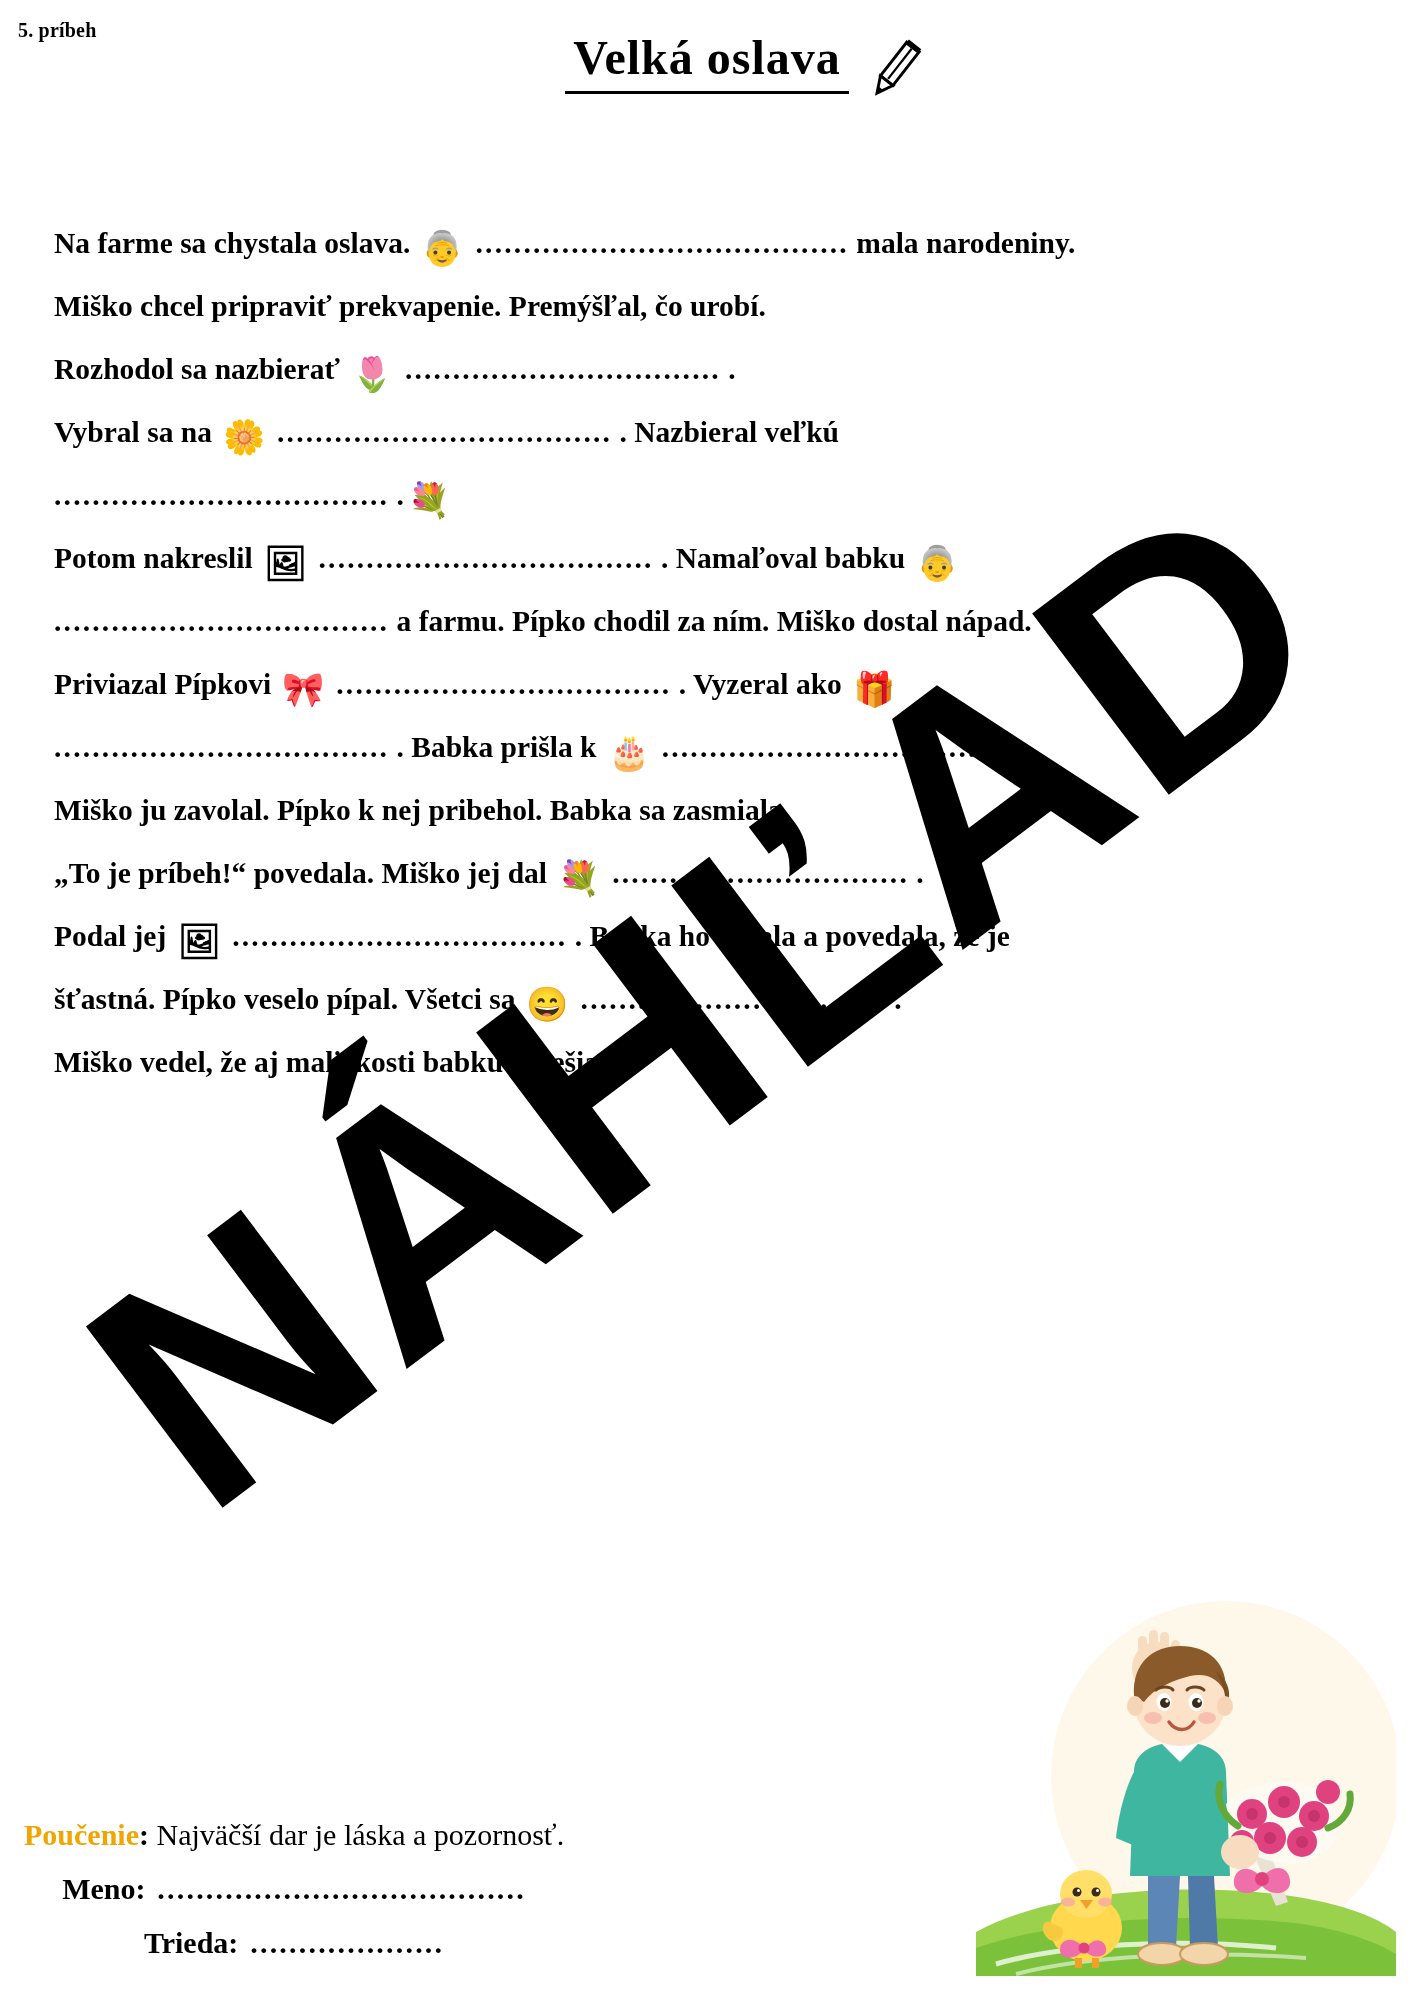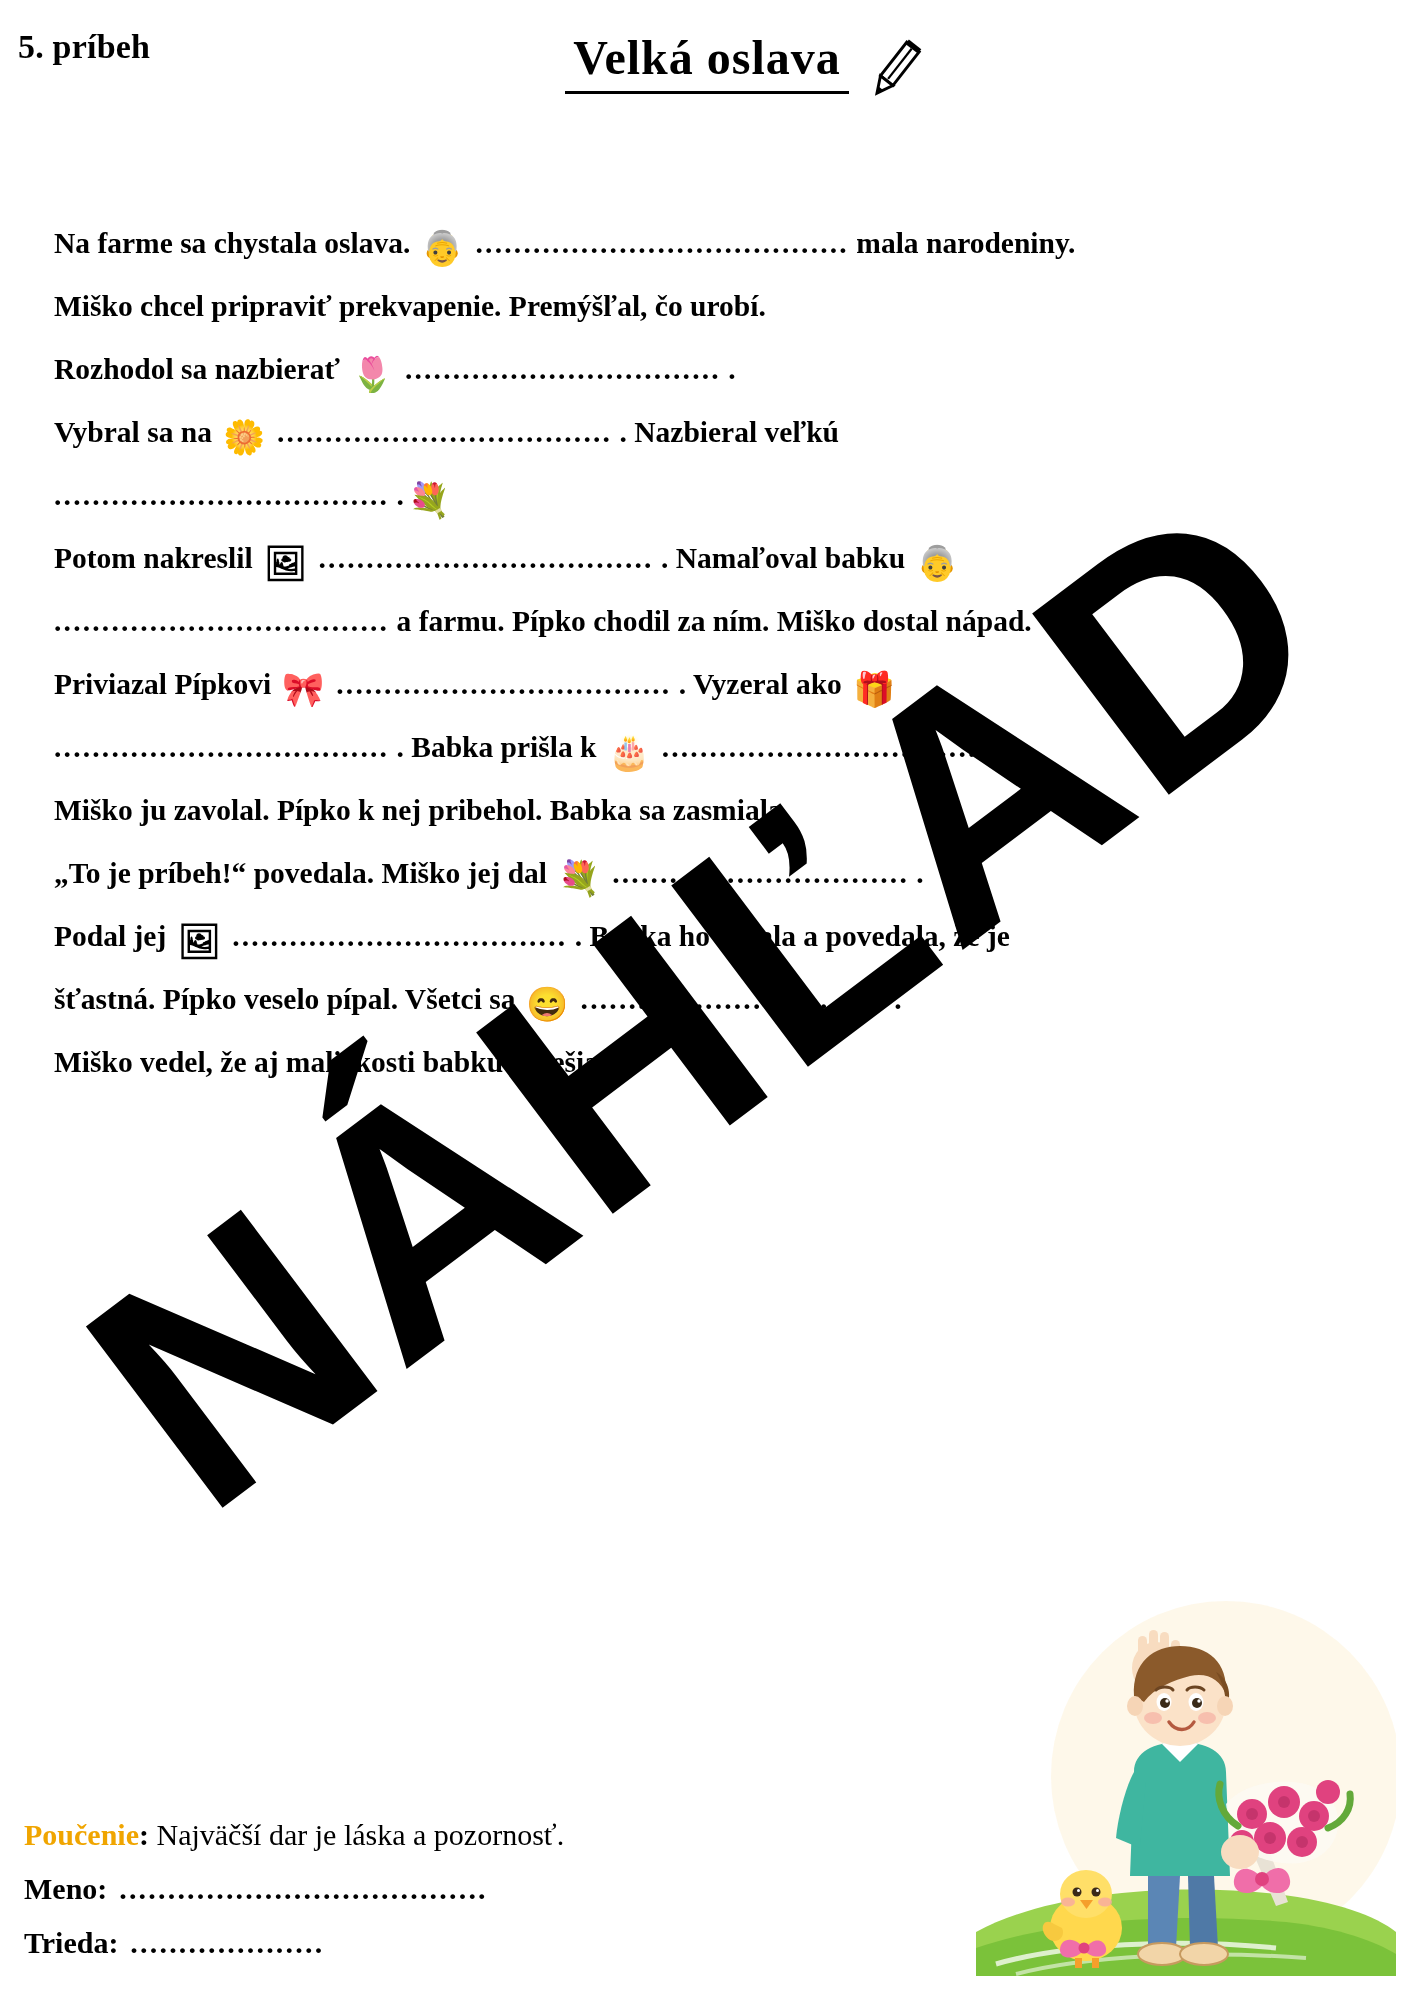--- a/index.html
+++ b/index.html
@@ -19,23 +19,23 @@
   .page {
     position: absolute;
     inset: 0;
     padding: 0;
   }
 
   
   .story-number {
     position: absolute;
     left: 18px;
-    top: 28px;
-    font-family: "Liberation Serif", serif;
-    font-size: 34px;
+    top: 19px;
+    font-family: "Liberation Serif", serif;
+    font-size: 20px;
     font-weight: 700;
     letter-spacing: .2px;
   }
 
   .title-wrap {
     position: absolute;
     left: 0;
     right: 0;
     top: 30px;
     text-align: center;
@@ -100,20 +100,21 @@
 
   
   .footer {
     position: absolute;
     left: 24px;
     bottom: 30px;
     font-family: "Liberation Serif", serif;
     font-size: 30px;
     font-weight: 700;
     line-height: 54px;
+    text-align: center;
   }
   .footer .pouc-label {
     color: #f0a500;
     font-weight: 700;
   }
   .footer .pouc-text {
     font-weight: 400;
   }
   .footer-row {
     white-space: nowrap;

